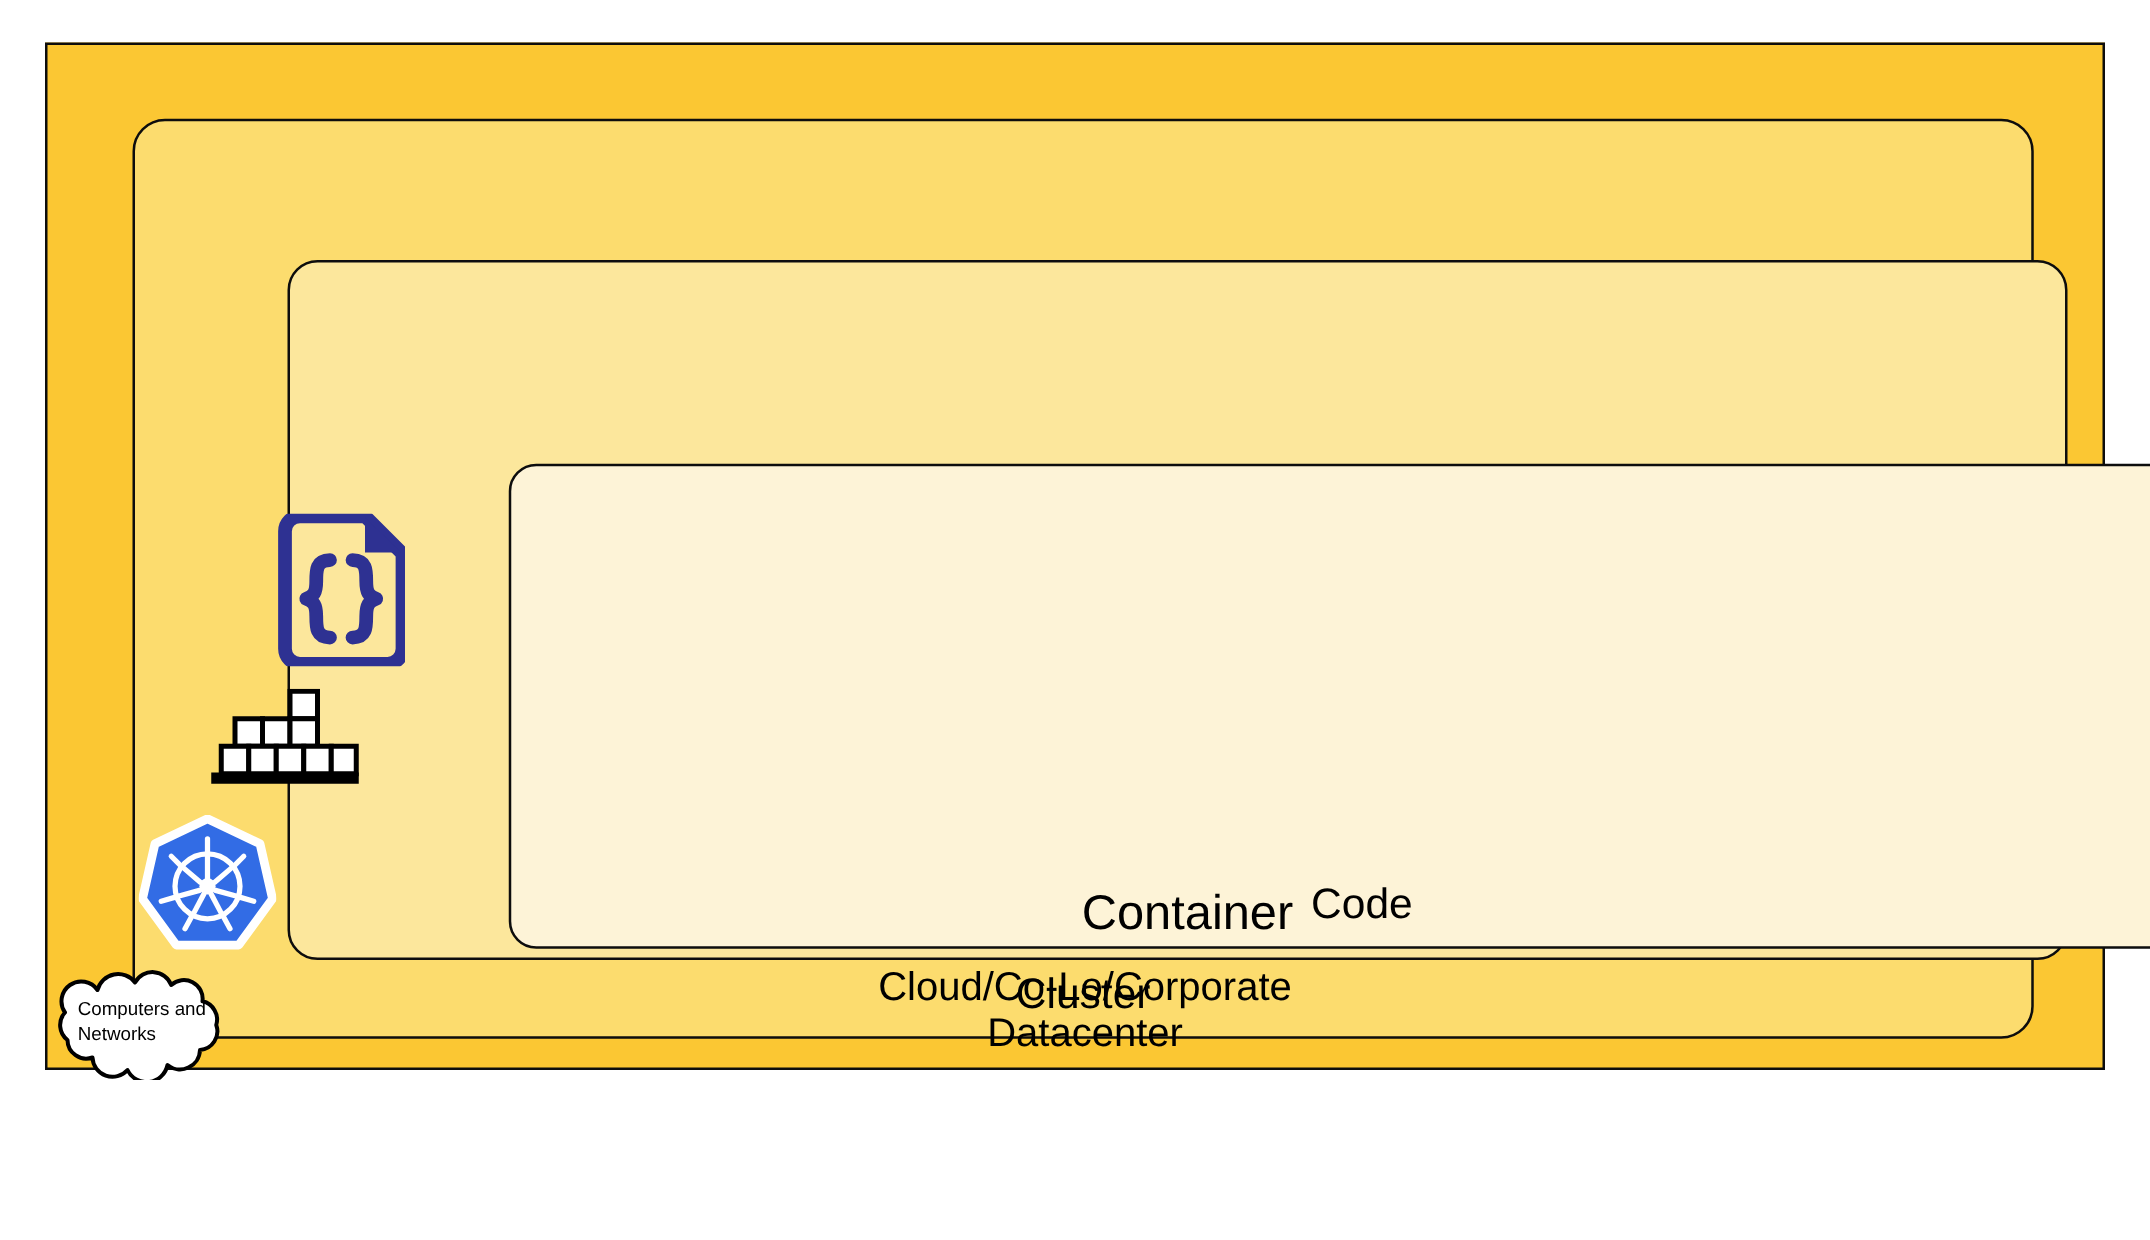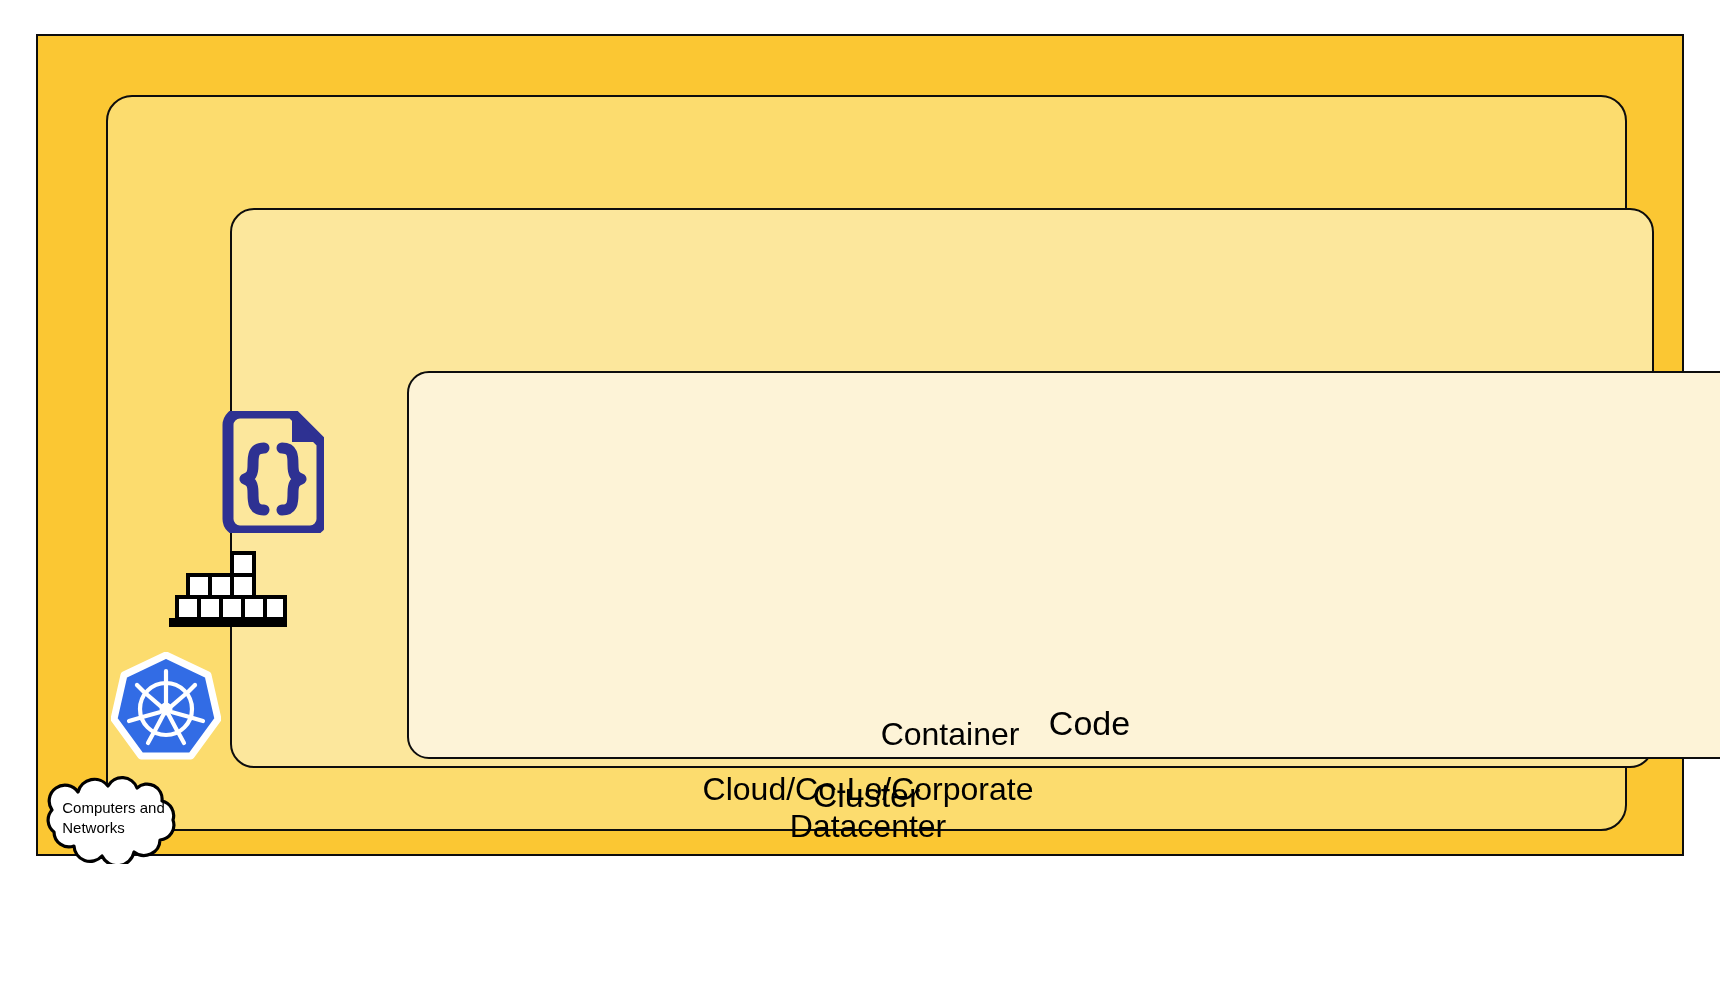--- a/index.html
+++ b/index.html
@@ -79,21 +79,21 @@
     left: 0;
     right: 0;
     bottom: 14px;
     font-size: 34px;
   }
 
   #label-container {
     left: 16px;
     right: 0;
     bottom: 12px;
-    font-size: 32px;
+    font-size: 39px;
   }
 
   #label-cluster {
     left: 0;
     right: 0;
     bottom: 14px;
     font-size: 34px;
   }
 
   #label-datacenter {

